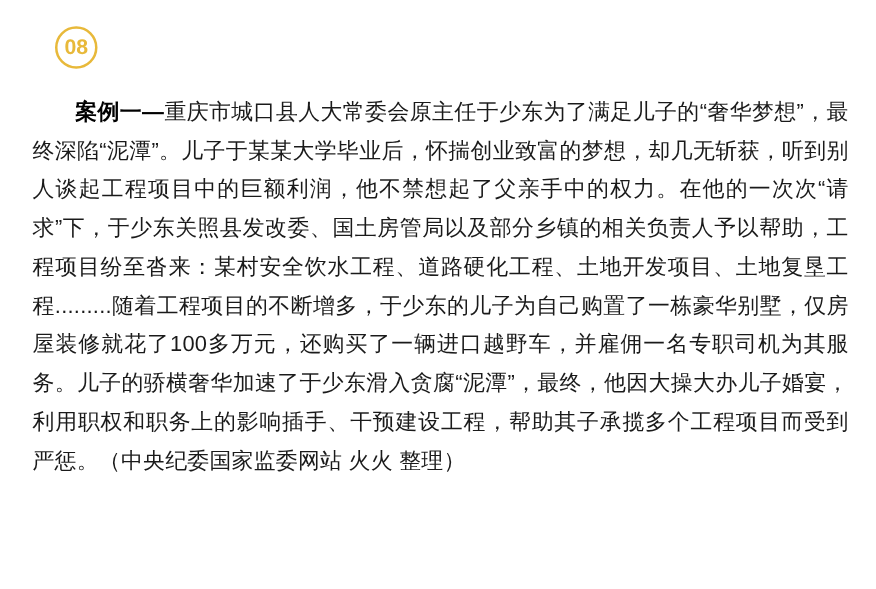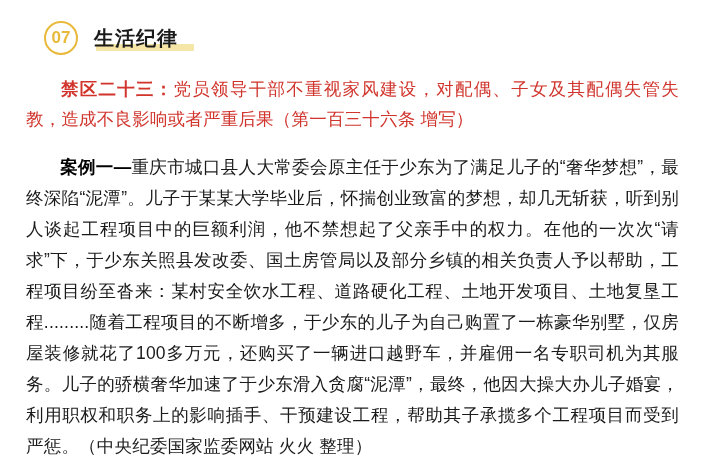--- a/index.html
+++ b/index.html
@@ -105,27 +105,22 @@
     display: inline-block;
     width: 34px;
   }
 </style>
 </head>
 <body>
 
 <div class="page">
 
   <div class="section-header">
-    <div class="num-badge">07</div>
-    <div class="section-title-wrap">
-      <span class="title-underline"></span>
-      <span class="section-title">生活纪律</span>
-    </div>
+    <div class="num-badge">08</div>
   </div>
 
   <div class="content">
 
-    <p class="rule-para"><span class="indent"></span><span class="rule-label">禁区二十三：</span><span>党员领导干部不重视家风建设，对配偶、子女及其配偶失管失教，造成不良影响或者严重后果（第一百三十六条 增写）</span></p>
 
     <p class="case-para"><span class="indent"></span><span class="case-label">案例一—</span><span>重庆市城口县人大常委会原主任于少东为了满足儿子的“奢华梦想”，最终深陷“泥潭”。儿子于某某大学毕业后，怀揣创业致富的梦想，却几无斩获，听到别人谈起工程项目中的巨额利润，他不禁想起了父亲手中的权力。在他的一次次“请求”下，于少东关照县发改委、国土房管局以及部分乡镇的相关负责人予以帮助，工程项目纷至沓来：某村安全饮水工程、道路硬化工程、土地开发项目、土地复垦工程.........随着工程项目的不断增多，于少东的儿子为自己购置了一栋豪华别墅，仅房屋装修就花了100多万元，还购买了一辆进口越野车，并雇佣一名专职司机为其服务。儿子的骄横奢华加速了于少东滑入贪腐“泥潭”，最终，他因大操大办儿子婚宴，利用职权和职务上的影响插手、干预建设工程，帮助其子承揽多个工程项目而受到严惩。（中央纪委国家监委网站 火火 整理）</span></p>
 
   </div>
 </div>
 
 </body></html>

